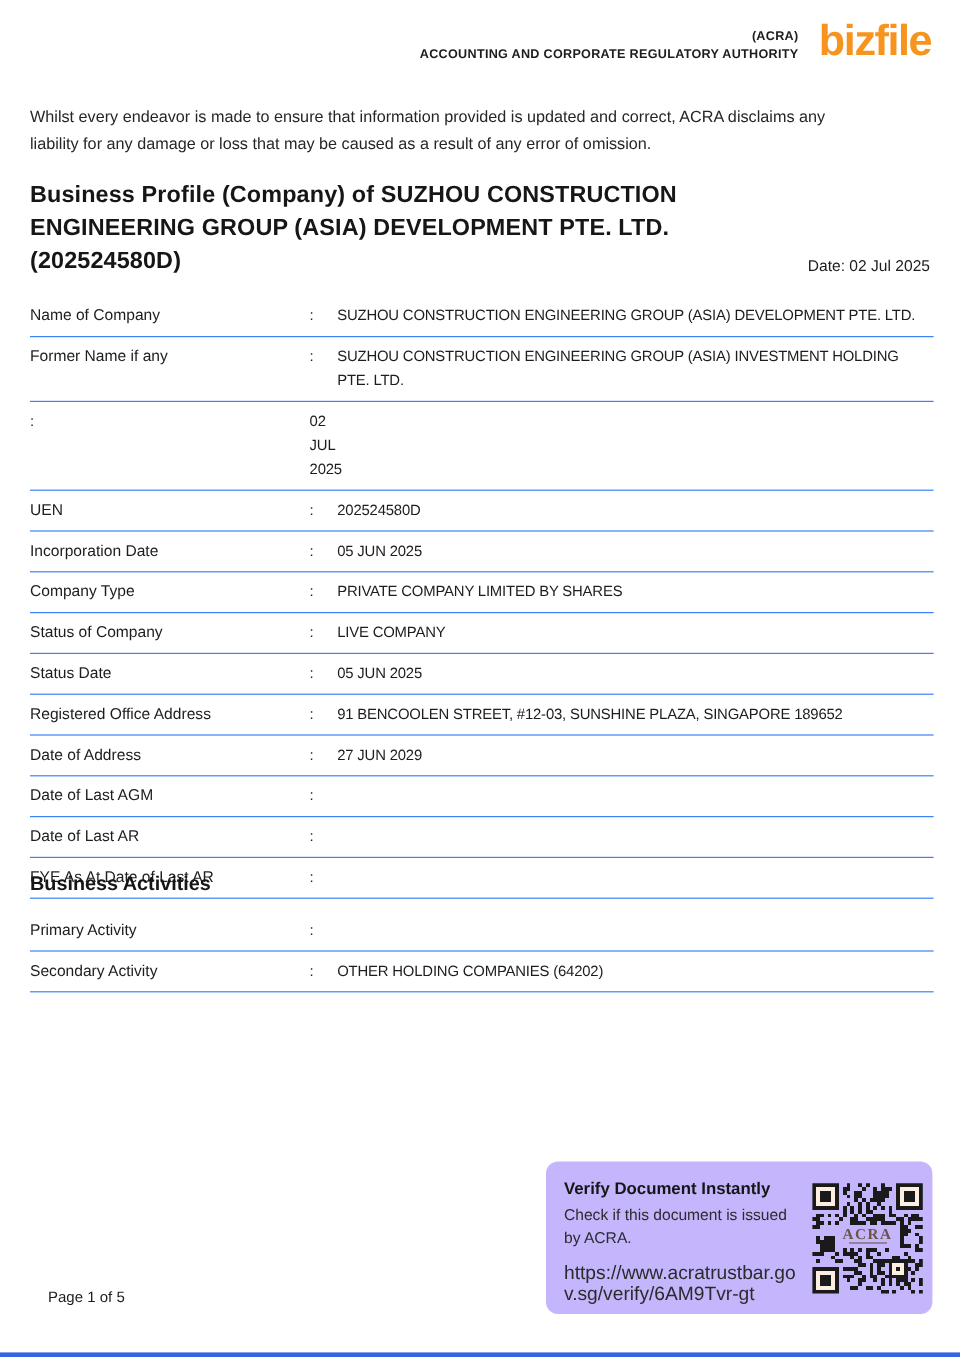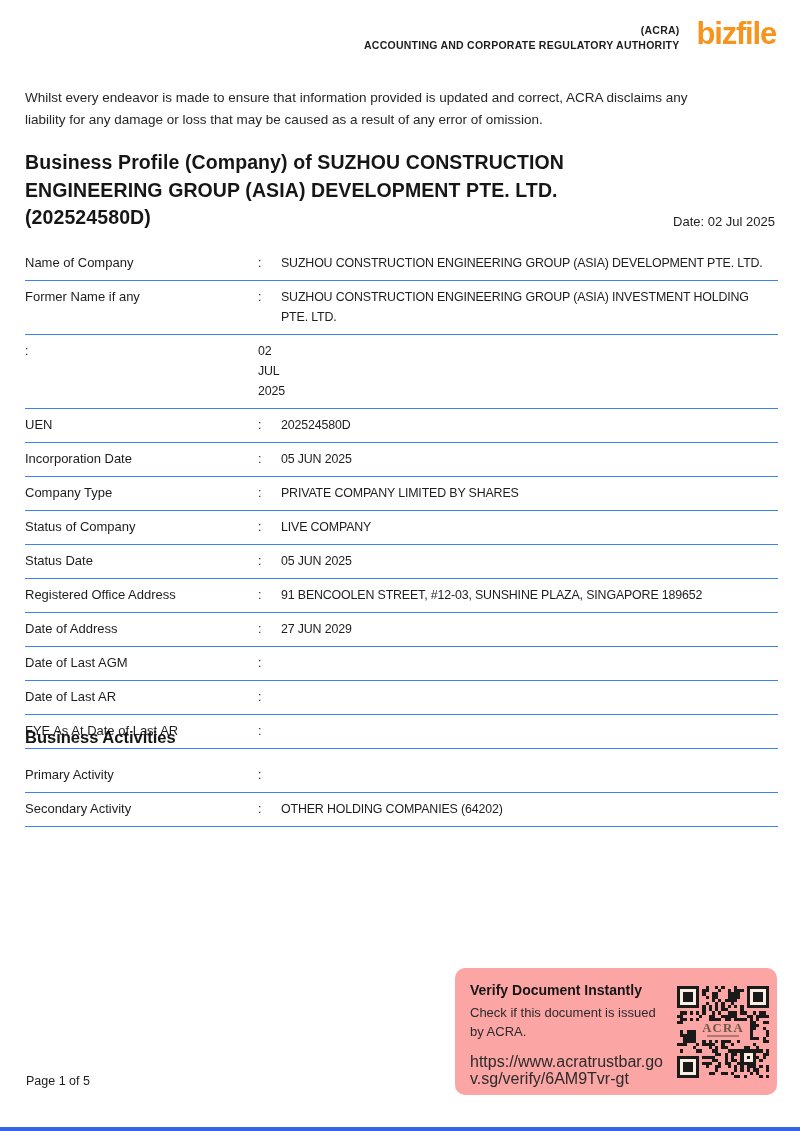--- a/index.html
+++ b/index.html
@@ -6,21 +6,21 @@
   body {
     width:800px; height:1131px; position:relative; overflow:hidden;
     background:#ffffff; color:#1d1d1d;
     font-family:"Liberation Sans","DejaVu Sans",sans-serif;
   }
   .page { position:absolute; inset:0; }
 
   
   .top-header { position:absolute; top:16px; right:24px; display:flex; align-items:flex-start; gap:17px; }
   .agency { text-align:right; font-size:10.5px; font-weight:bold; letter-spacing:.25px; line-height:15px; padding-top:7px; color:#1d1d1d; }
-  .logo-text { font-size:31px; font-weight:bold; letter-spacing:-1.2px; line-height:36px;text-align:right; }
+  .logo-text { font-size:36px; font-weight:bold; letter-spacing:-1.2px; line-height:36px;text-align:right; }
 
   
   .disclaimer { position:absolute; top:87px; left:25px; width:755px; font-size:13.5px; line-height:21.5px; color:#262626; }
 
   
   .title-row { position:absolute; top:149px; left:25px; right:25px; display:flex; align-items:flex-end; }
   .doc-title { margin:0; font-size:19.5px; line-height:27.5px; font-weight:bold; letter-spacing:.1px; color:#161616; }
   .doc-date { margin-left:auto; font-size:13px; color:#1d1d1d; padding-bottom:3px; white-space:nowrap; }
 
   
@@ -40,21 +40,21 @@
     border-radius:10px; padding:14px 8px 14px 15px;
     display:flex; gap:8px; align-items:center;
   }
   .verify-text { flex:1; min-width:0; align-self:flex-start; }
   .verify-title { font-size:14px; font-weight:bold; margin:0 0 6px 0; color:#161616; }
   .verify-body { font-size:13px; line-height:18.5px; color:#2b2b2b; }
   .verify-url { font-size:16px; line-height:17px; margin-top:12px; color:#2b2b2b; word-break:break-all; }
   .qr-wrap { width:92px; height:92px; flex:0 0 92px; }
 
   
-  .page-number { position:absolute; left:26px; top:1074px; font-size:12.5px; color:#1d1d1d; }
+  .page-number { position:absolute; left:40px; top:1074px; font-size:12.5px; color:#1d1d1d; }
   .bottom-bar { position:absolute; left:0; right:0; bottom:0; height:4px; }
 </style>
 </head>
 <body>
 
 <div class="page">
 
   <div class="top-header">
     <div class="agency">
       <div>(ACRA)</div>
@@ -150,21 +150,21 @@
         <span class="kv-label">Primary Activity</span>
         <span class="kv-colon">:</span>
       </div>
       <div class="kv-row">
         <span class="kv-label">Secondary Activity</span>
         <span class="kv-colon">:</span>
         <span class="kv-value">OTHER HOLDING COMPANIES (64202)</span>
       </div>
     </div>
 
-  <div class="verify-card" style="background: #fca5a5;">
+  <div class="verify-card" style="background: #c4b5fd;">
     <div class="verify-text">
       <div class="verify-title">Verify Document Instantly</div>
       <div class="verify-body">Check if this document is issued by ACRA.</div>
       <div class="verify-url">https://www.acratrustbar.gov.sg/verify/6AM9Tvr-gt</div>
     </div>
     <div class="qr-wrap"><svg width="92" height="92" viewBox="0 0 29 29" shape-rendering="crispEdges">
           <g fill="#1a1a1a">
             <rect x="9" y="0" width="1" height="1"></rect>
             <rect x="12" y="0" width="1" height="1"></rect>
             <rect x="14" y="0" width="1" height="1"></rect>

